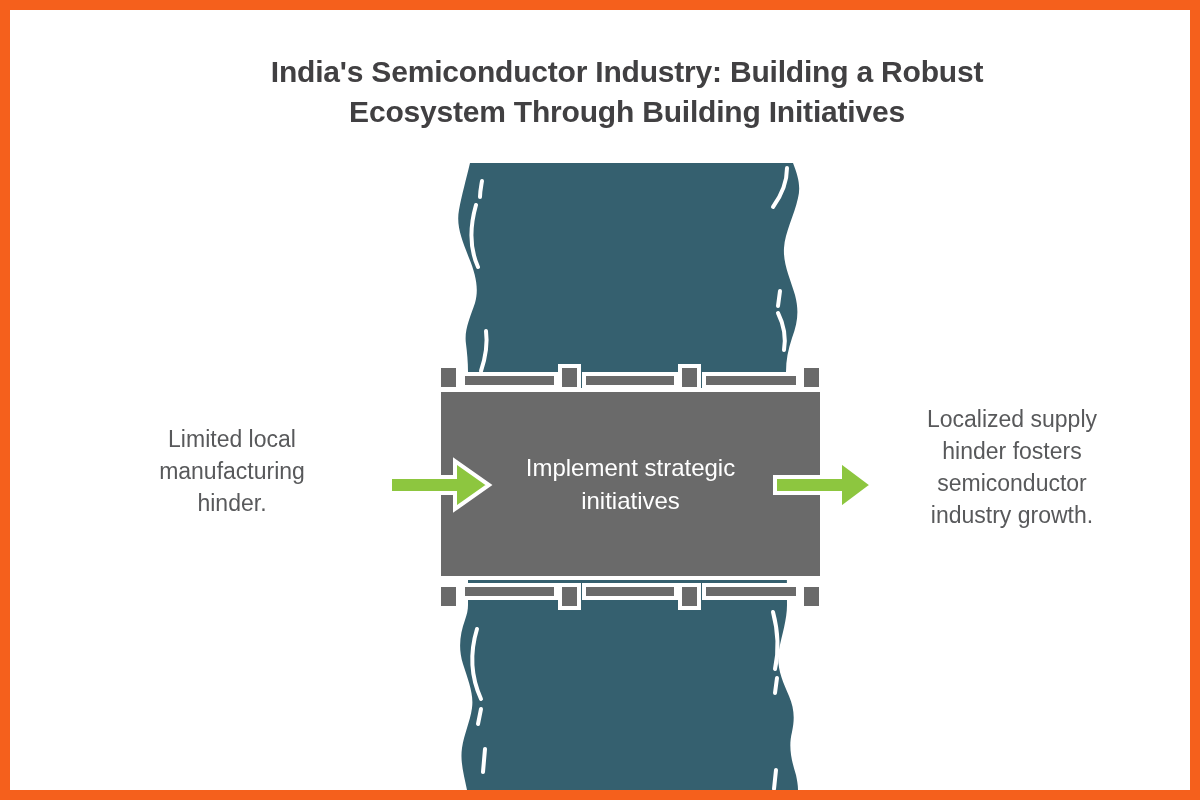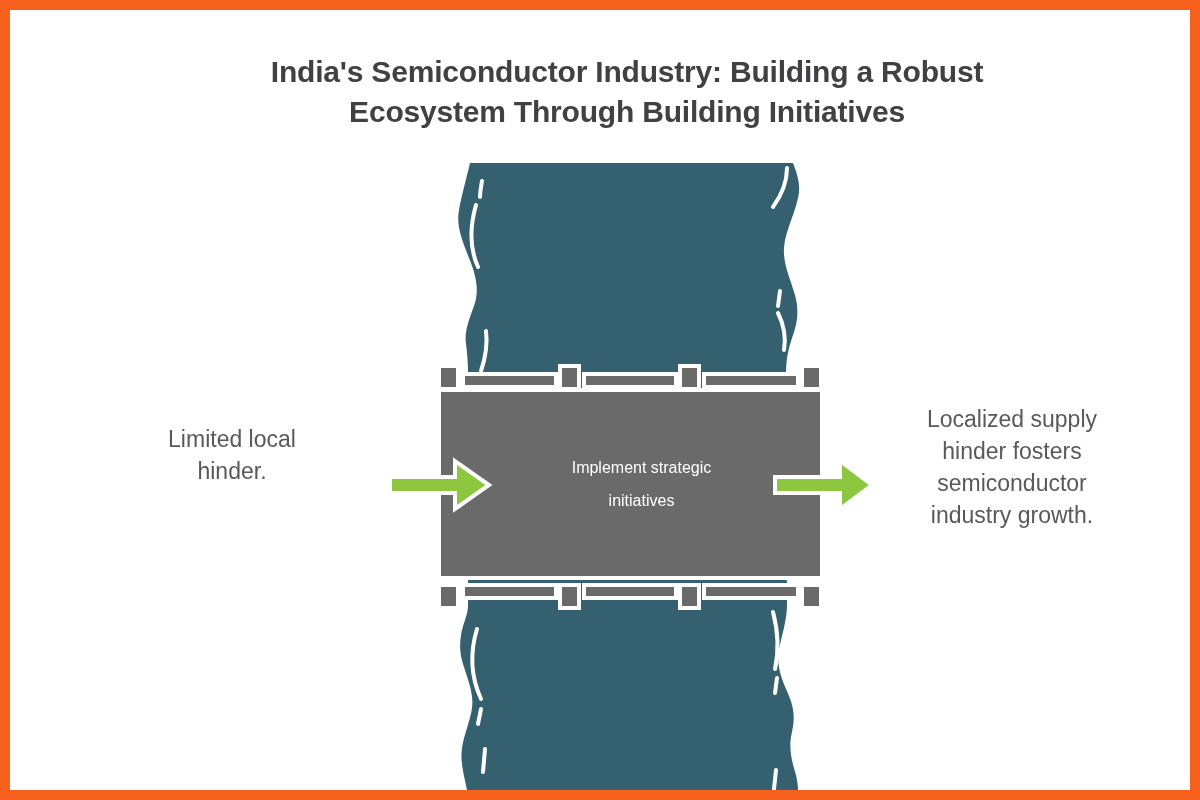--- a/index.html
+++ b/index.html
@@ -16,23 +16,23 @@
   }
   .title span{display:block;}
   .side-label{
     position:absolute;width:250px;text-align:center;
     font-size:23px;line-height:32px;color:#58595B;z-index:2;
   }
   .side-label span{display:block;}
   .left-label{left:107px;top:423px;}
   .right-label{left:887px;top:403px;}
   .bridge-label{
-    position:absolute;left:450px;top:390px;width:383px;height:188px;
+    position:absolute;left:439px;top:390px;width:383px;height:188px;
     display:flex;flex-direction:column;align-items:center;justify-content:center;
-    color:#FFFFFF;font-size:16px;line-height:33px;text-align:center;z-index:2;
+    color:#FFFFFF;font-size:24px;line-height:33px;text-align:center;z-index:2;
   }
   .bridge-label span{display:block;}
 </style>
 </head>
 <body>
 
 <div class="canvas">
 
   <svg class="svg-layer" width="1200" height="800" viewBox="0 0 1200 800">
 
@@ -108,20 +108,21 @@
     </g>
   </svg>
 
   <div class="title">
     <span>India's Semiconductor Industry: Building a Robust</span>
     <span>Ecosystem Through Building Initiatives</span>
   </div>
 
   <div class="side-label left-label">
     <span>Limited local</span>
+    <span>manufacturing</span>
     <span>hinder.</span>
   </div>
 
   <div class="bridge-label">
     <span>Implement strategic</span>
     <span>initiatives</span>
   </div>
 
   <div class="side-label right-label">
     <span>Localized supply</span>

